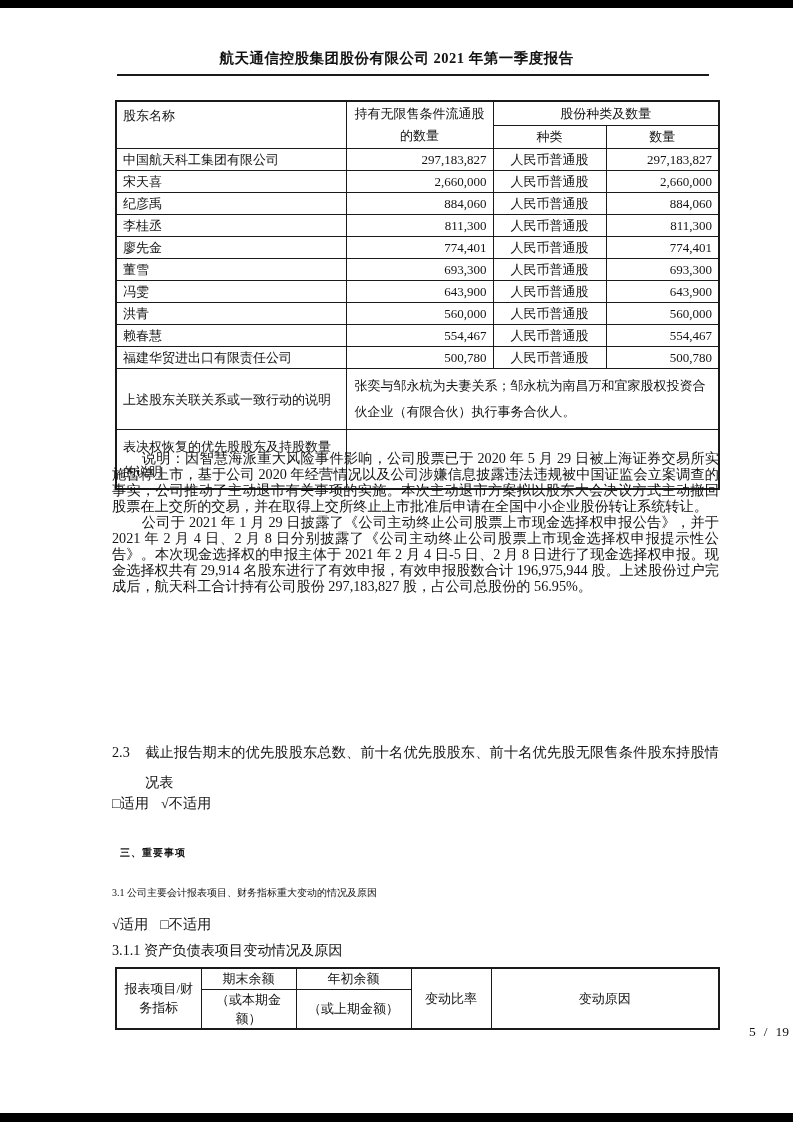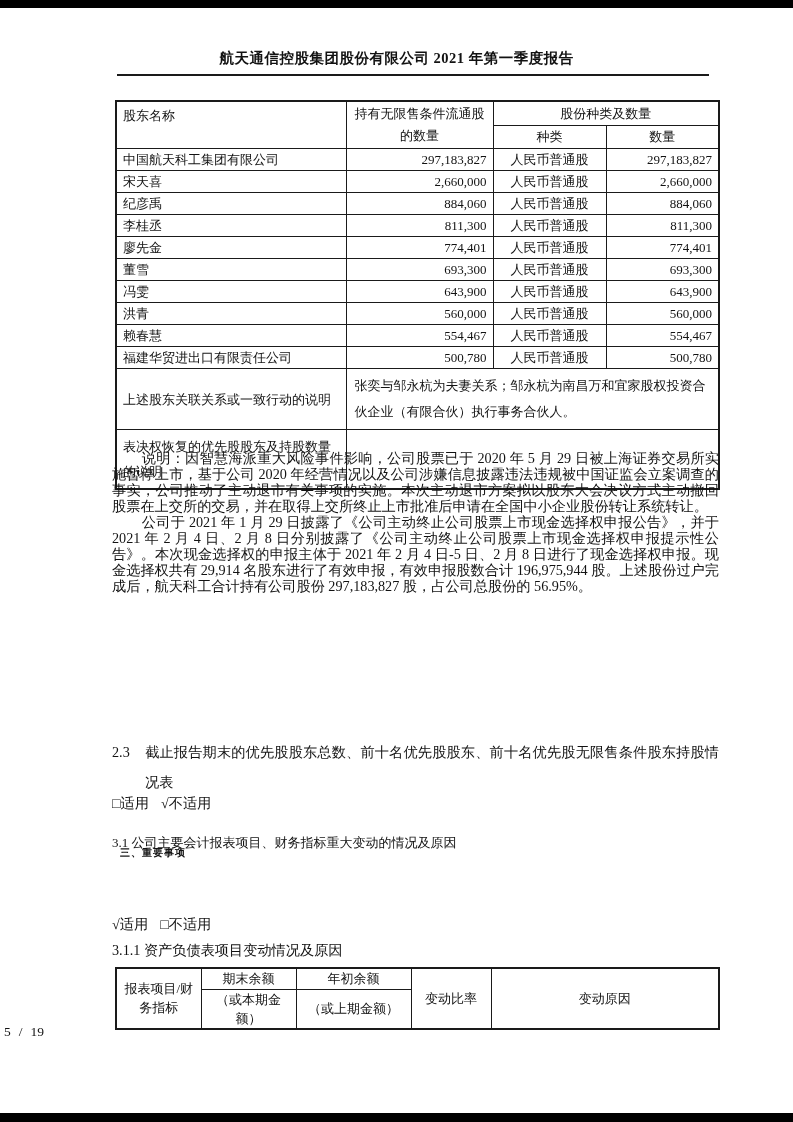--- a/index.html
+++ b/index.html
@@ -53,38 +53,38 @@
   .h23 {
     position:absolute; top:737px; left:112px; width:607px;
     font-size:14.2px; line-height:30px; padding-left:33px; text-indent:-33px;
     text-align:justify;
   }
   .h23 .num { display:inline-block; width:33px; text-indent:0; }
   .apply-line { position:absolute; left:112px; font-size:14.2px; }
   .apply-line .gap { display:inline-block; width:12px; }
   .al-1 { top:794px; }
   .sec3-head { position:absolute; top:846px; left:120px; font-size:10px; font-weight:bold; letter-spacing:1px; }
-  .sec31 { position:absolute; top:834px; left:112px; font-size:13px; }
+  .sec31 { position:absolute; top:886px; left:112px; font-size:10px; }
   .al-2 { top:915px; }
   .sec311 { position:absolute; top:941px; left:112px; font-size:14.2px; }
 
   
   table.bal {
     position:absolute; top:967px; left:115px; width:603px;
     border-collapse:collapse; table-layout:fixed; font-size:13px;
     border:2px solid #1a1a1a;
   }
   table.bal td {
     border:1px solid #1a1a1a; text-align:center; vertical-align:middle;
     height:21px; padding:0 2px; line-height:19px;
   }
 
   .page-footer {
     position:absolute; top:1024px; left:0; width:793px;
-    text-align:left; font-size:13.5px;
+    text-align:right; font-size:13.5px;
   }
   .page-footer span { padding:0 4px; }
 </style>
 </head>
 <body>
 
 <div class="page">
 
   <div class="scan-bar top"></div>
 

